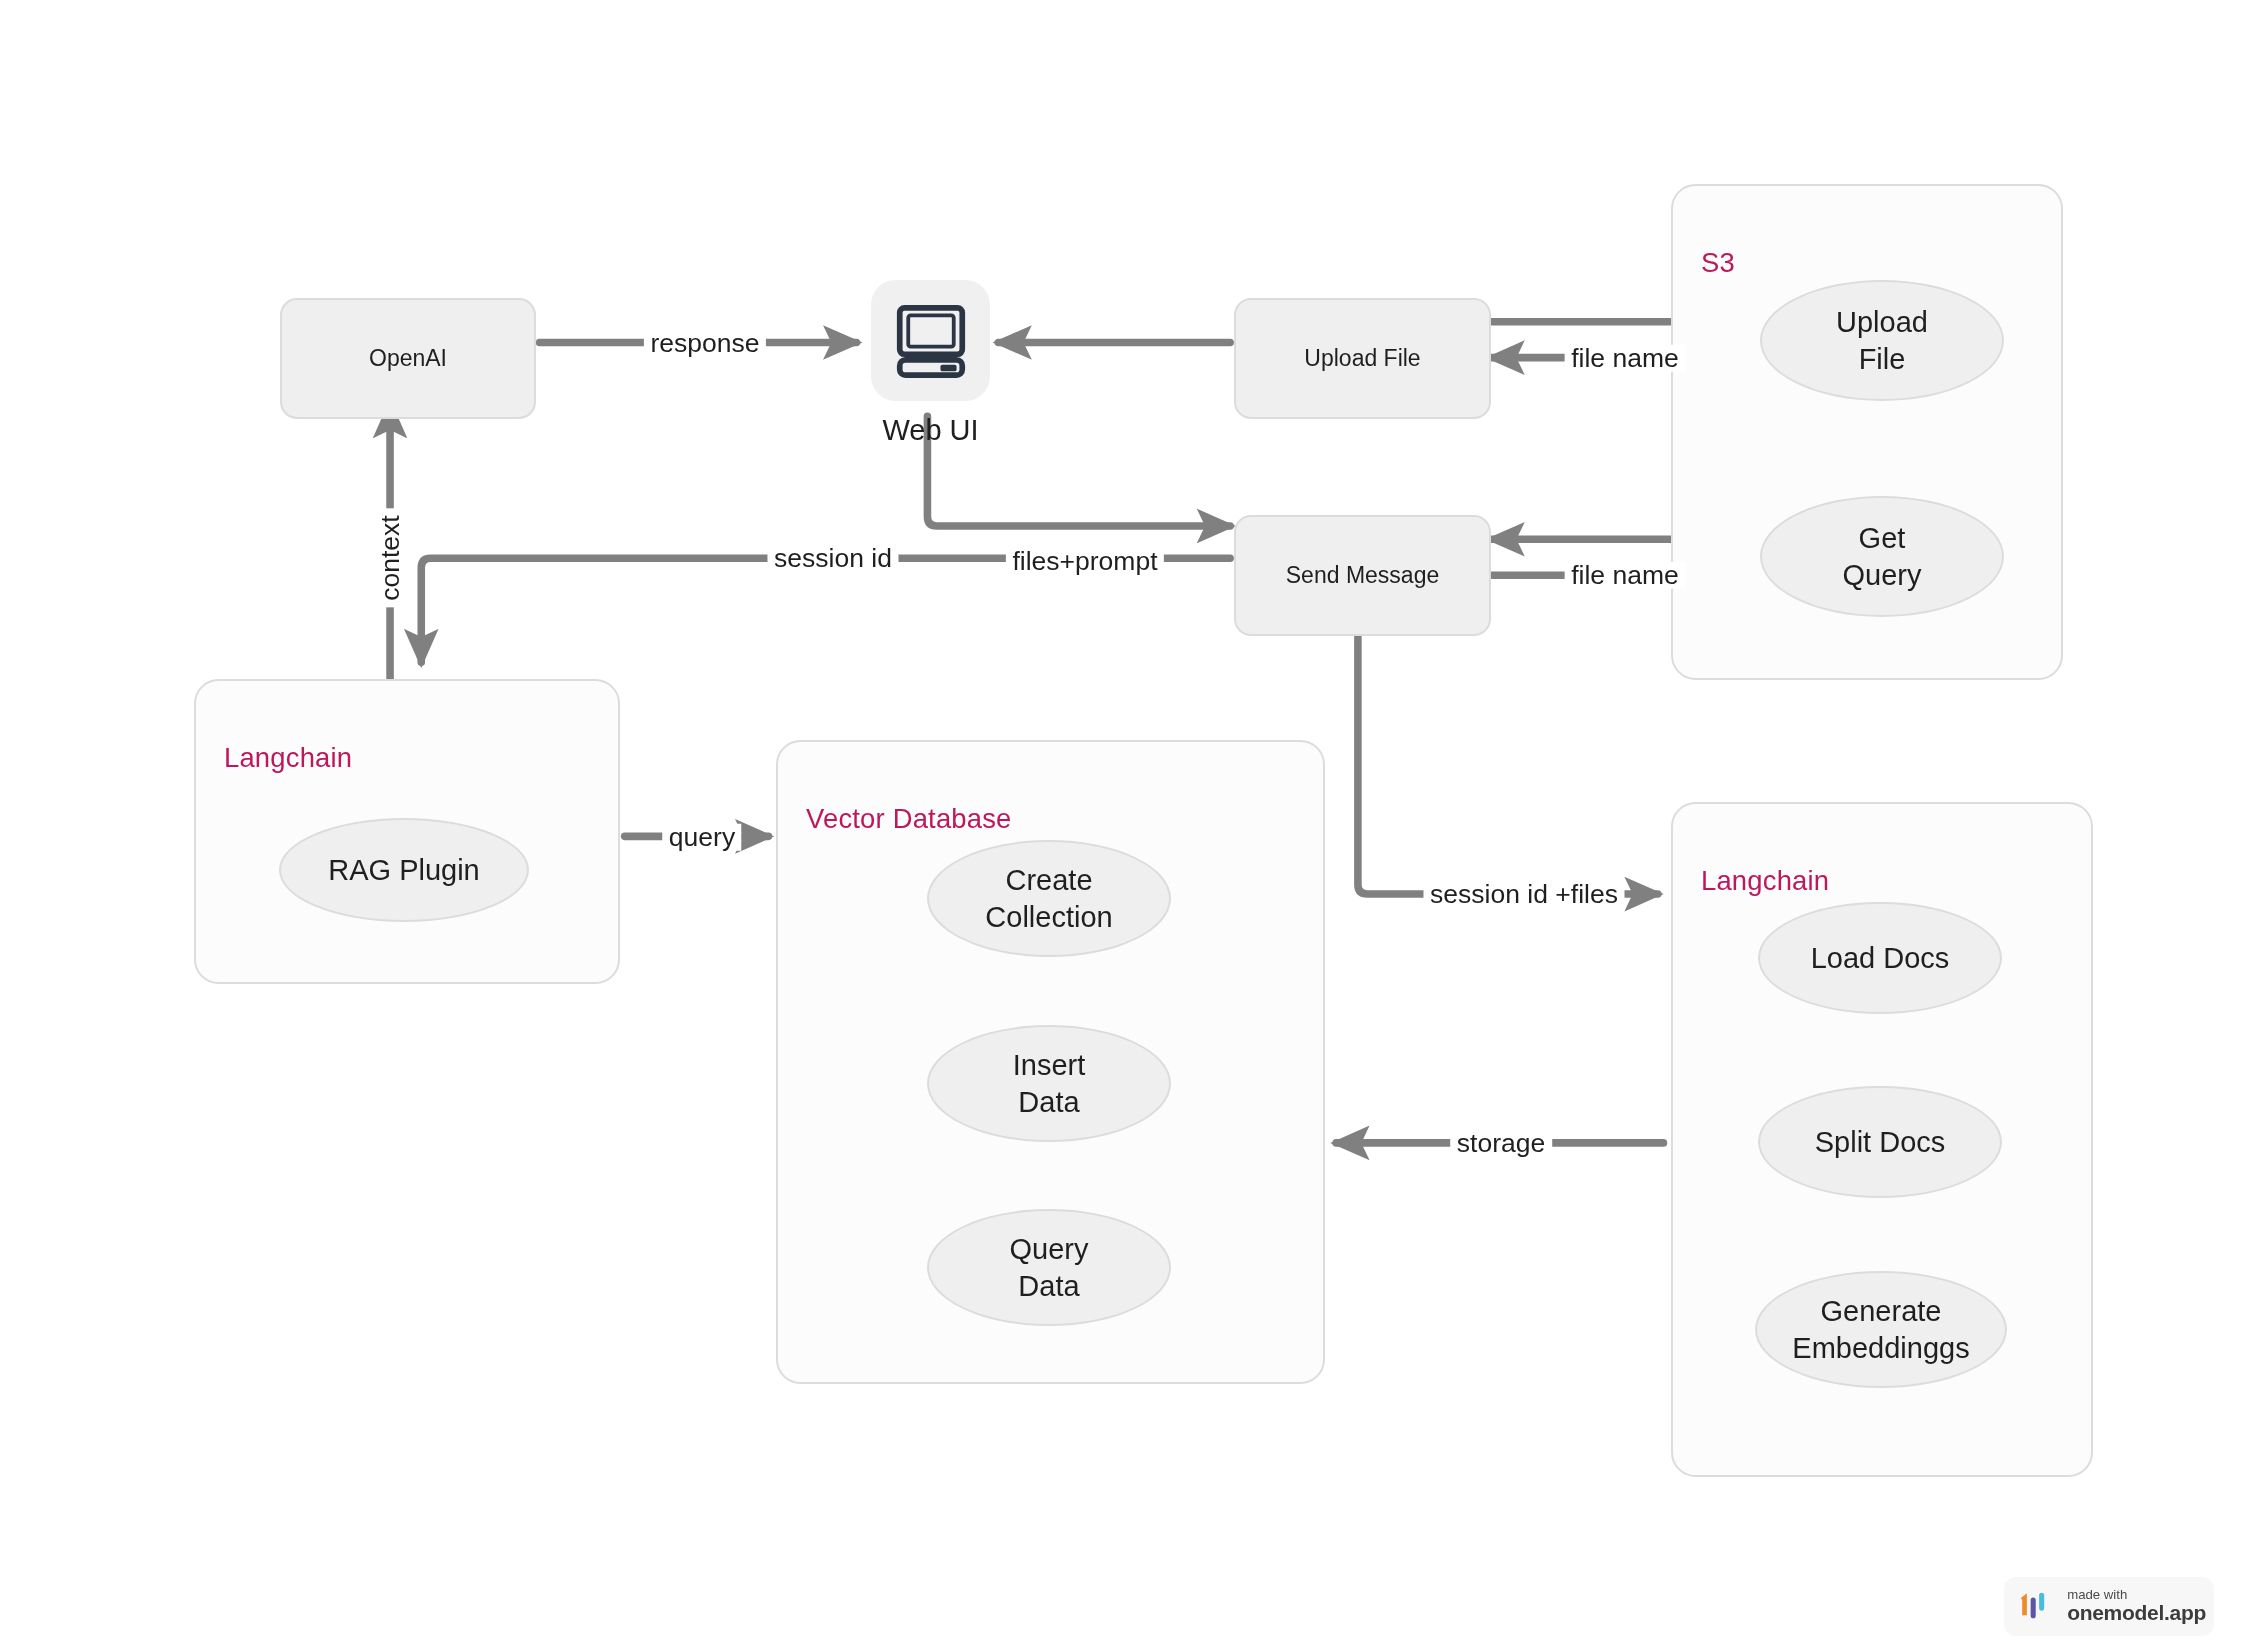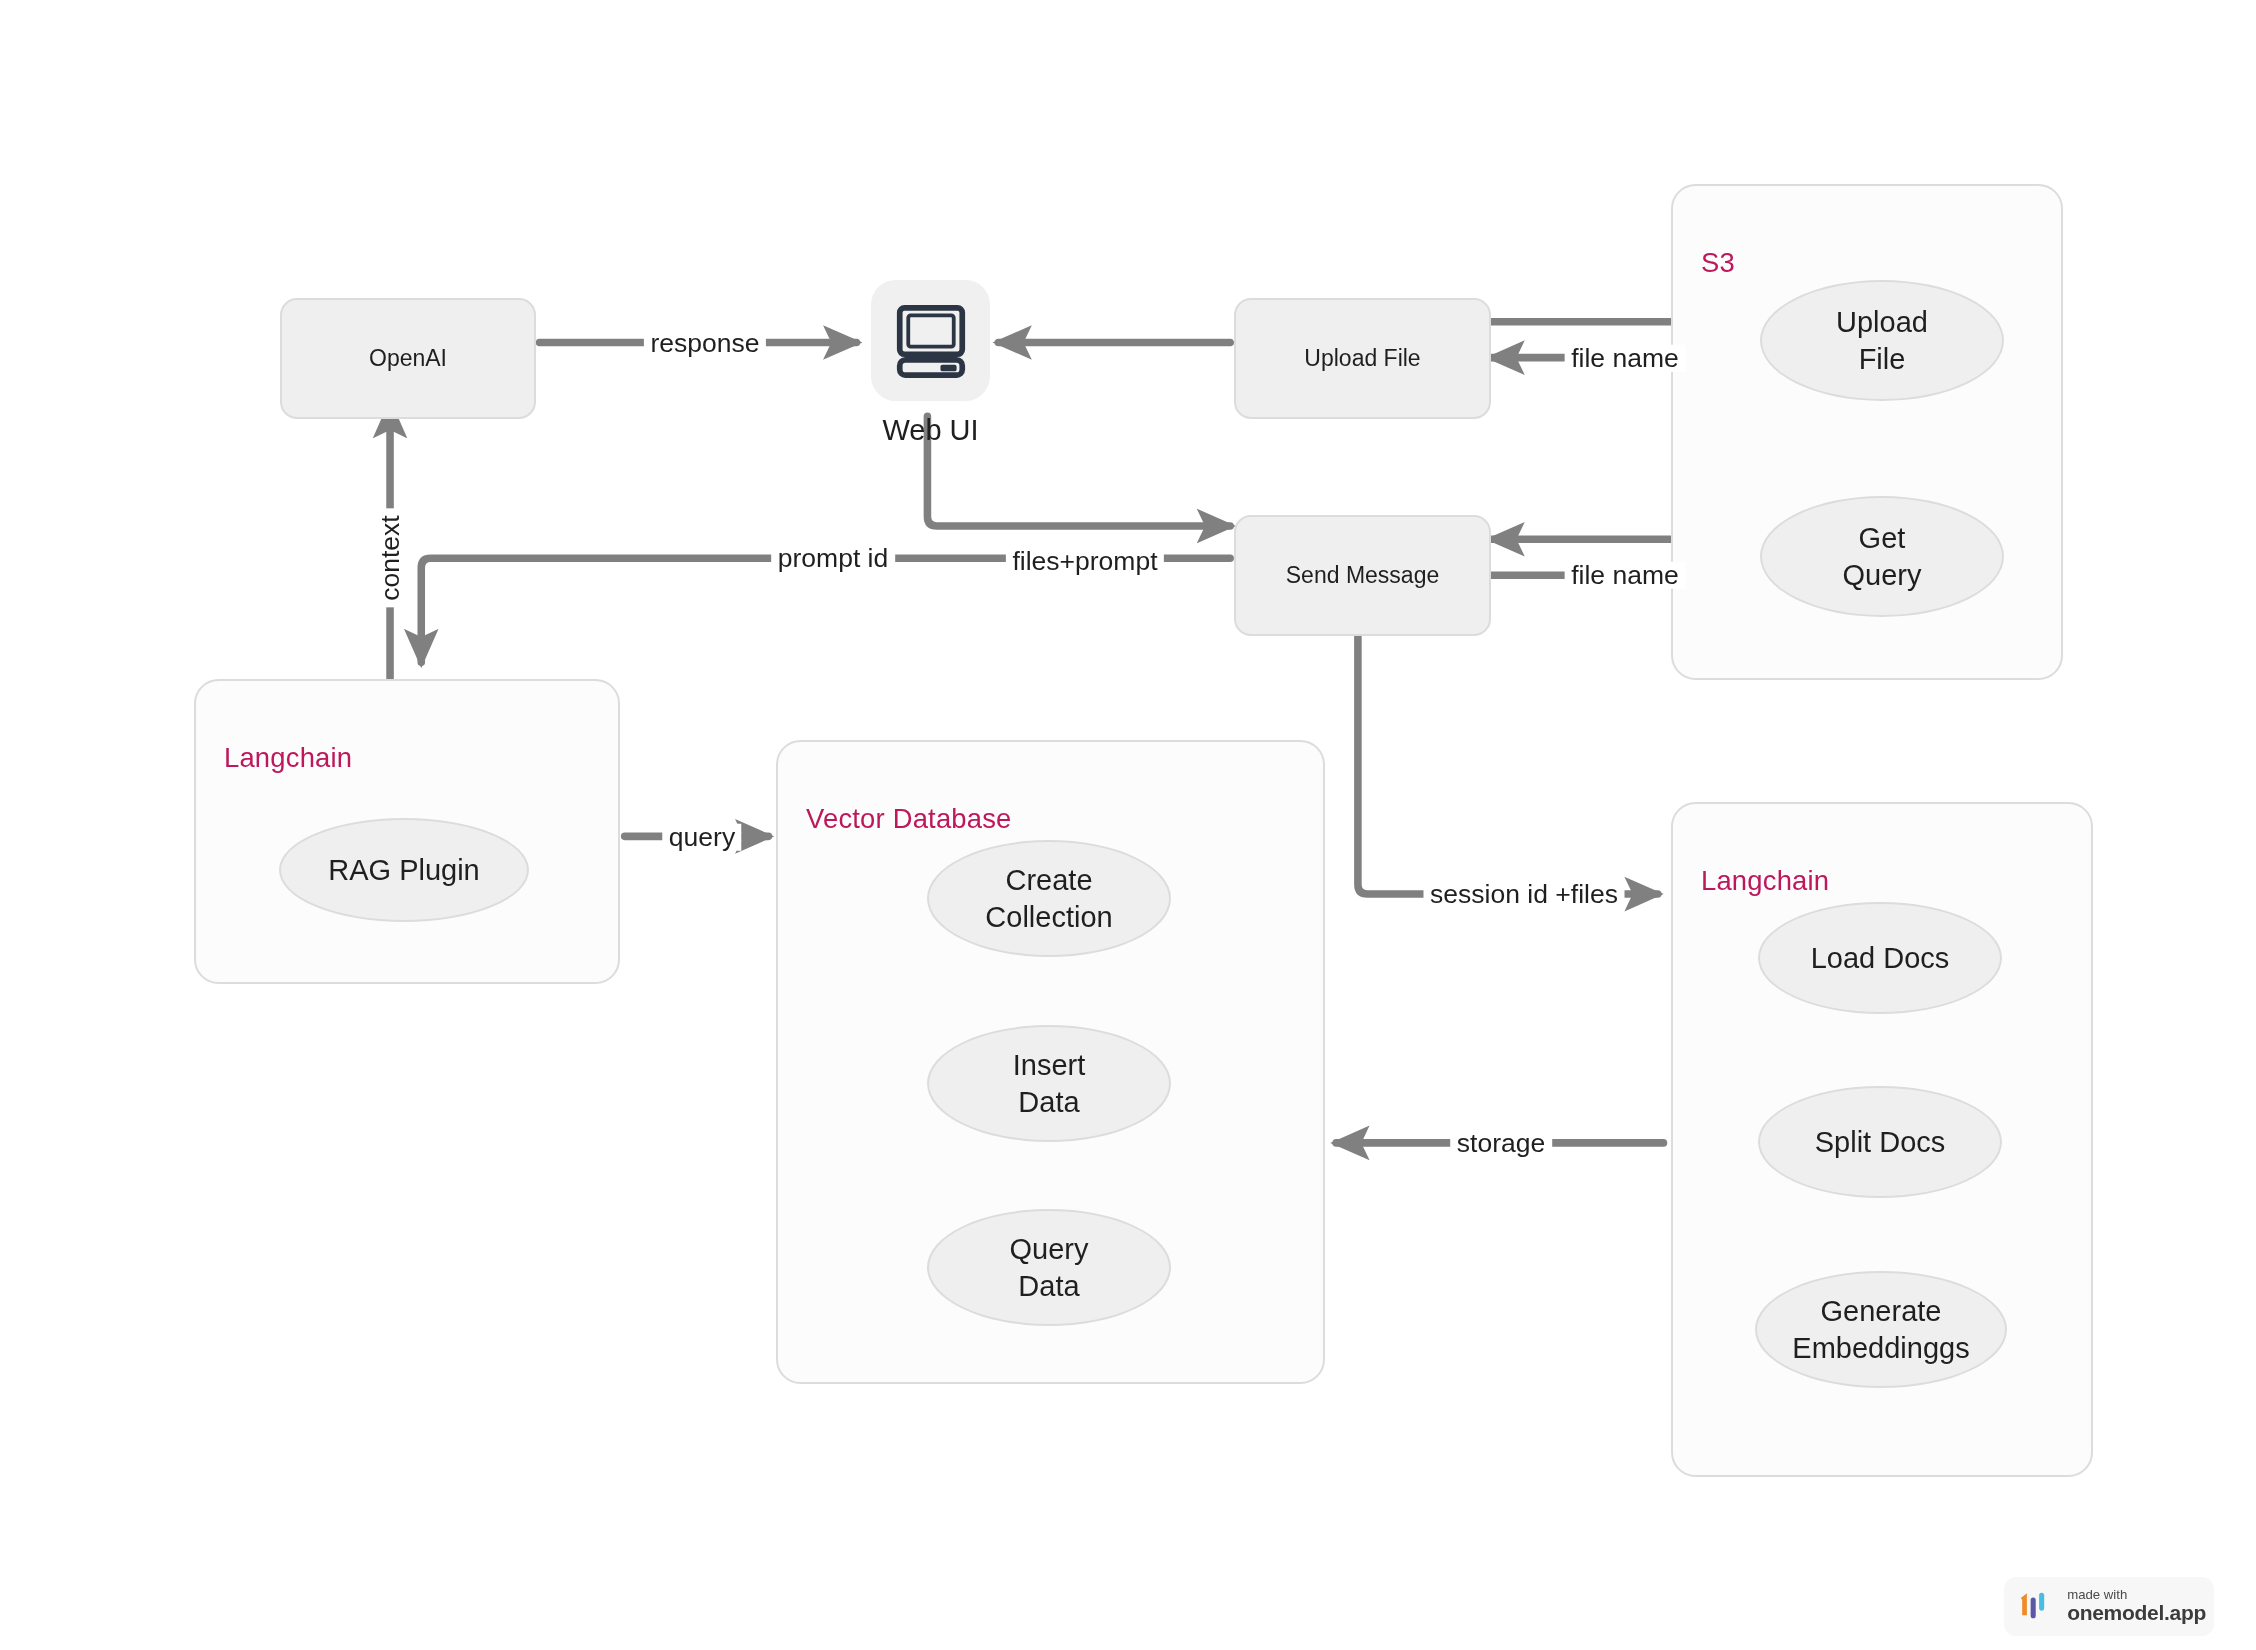--- a/index.html
+++ b/index.html
@@ -236,21 +236,21 @@
 
   <div class="node-ellipse" style="left:1755px; top:1271px; width:252px; height:117px;">Generate
 Embeddinggs</div>
 
   <div class="edge-label" style="left:705px; top:343px;">response</div>
 
   <div class="edge-label" style="left:1625px; top:358px;">file name</div>
 
   <div class="edge-label" style="left:1085px; top:526px;margin-top:35px;">files+prompt</div>
 
-  <div class="edge-label" style="left:833px; top:558px;">prompt id</div>
+  <div class="edge-label" style="left:833px; top:558px;">session id</div>
 
   <div class="edge-label" style="left:1625px; top:575px;">file name</div>
 
   <div class="edge-label vertical" style="left:390px; top:558px;">context</div>
 
   <div class="edge-label" style="left:702px; top:837px;">query</div>
 
   <div class="edge-label" style="left:1524px; top:894px;">session id +files</div>
 
   <div class="edge-label" style="left:1501px; top:1143px;">storage</div>

